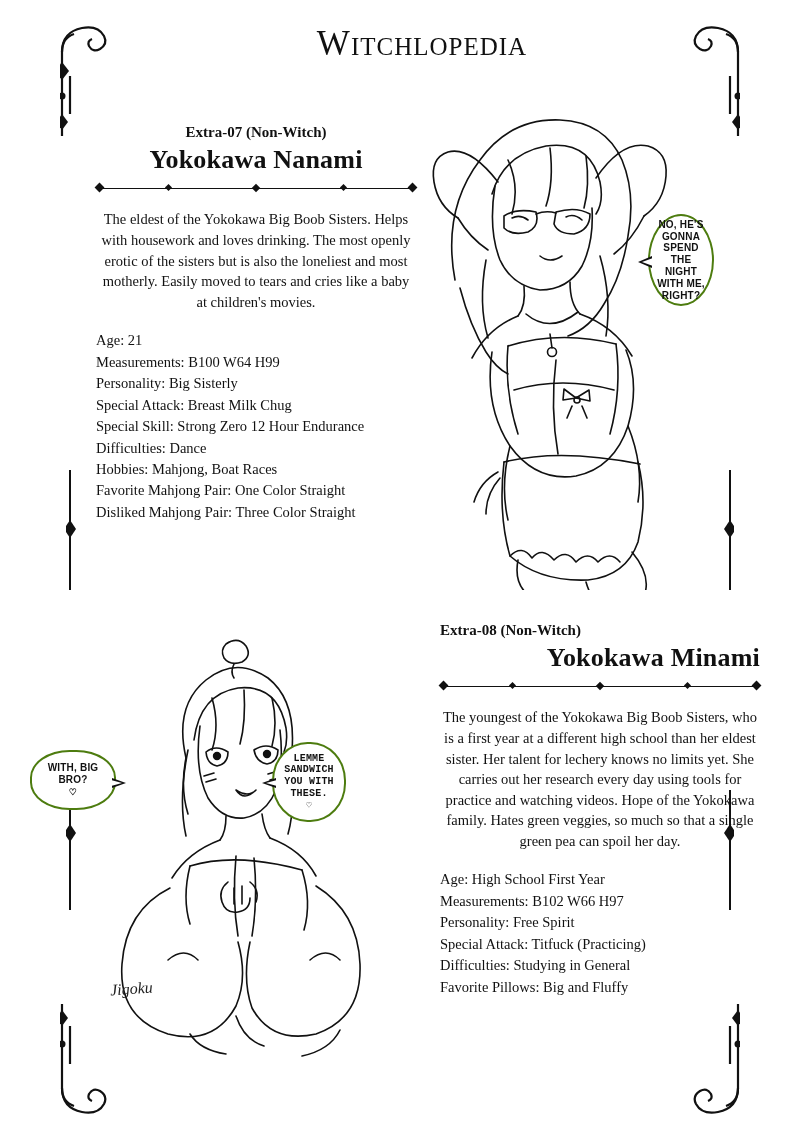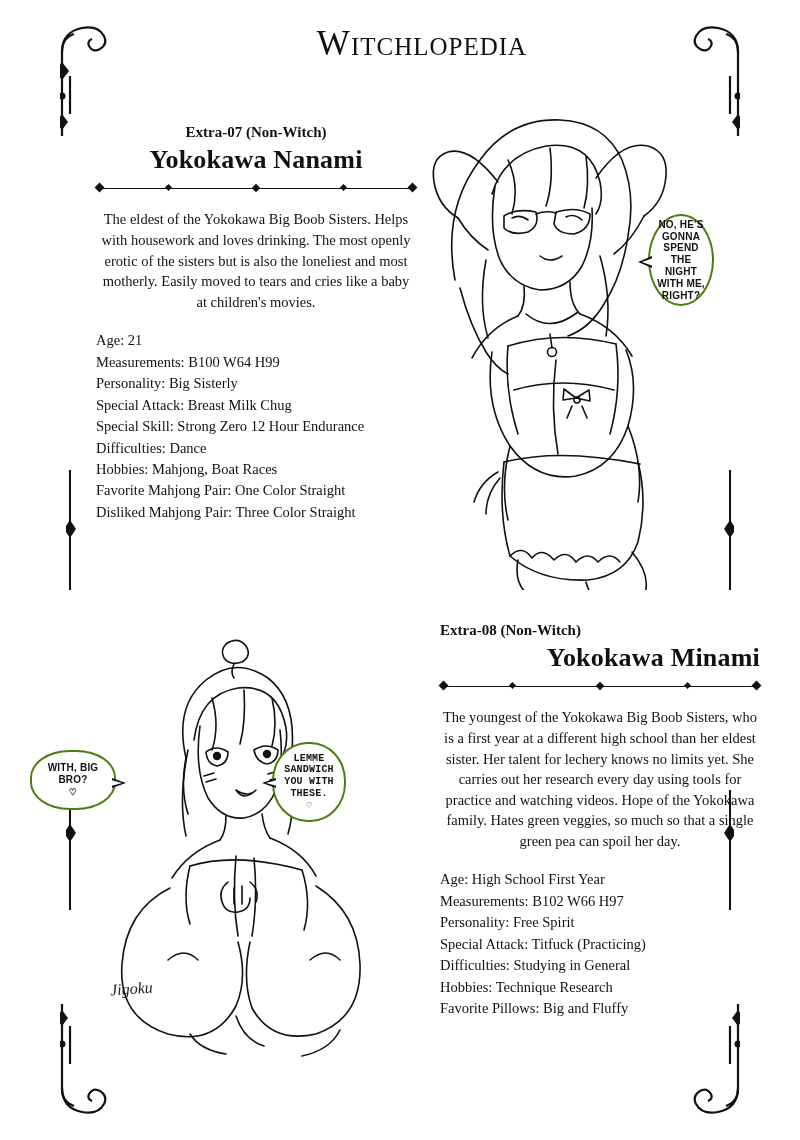--- a/index.html
+++ b/index.html
@@ -393,21 +393,20 @@
       <span class="dia d5"></span>
       <span class="dia d3"></span>
   </div>
   <p class="entry-desc">The youngest of the Yokokawa Big Boob Sisters, who is a first year at a different high school than her eldest sister. Her talent for lechery knows no limits yet. She carries out her research every day using tools for practice and watching videos. Hope of the Yokokawa family. Hates green veggies, so much so that a single green pea can spoil her day.</p>
   <div class="stats">
     <div>Age: High School First Year</div>
     <div>Measurements: B102 W66 H97</div>
     <div>Personality: Free Spirit</div>
     <div>Special Attack: Titfuck (Practicing)</div>
     <div>Difficulties: Studying in General</div>
-    <div>Hobbies: Technique Research</div>
     <div>Favorite Pillows: Big and Fluffy</div>
   </div>
 </div>
 
 <div class="art art-2">
   <svg viewBox="0 0 380 430" width="380" height="430">
     <g fill="none" stroke="#111" stroke-width="1.6" stroke-linecap="round" stroke-linejoin="round">
 
       <path d="M186,14 Q198,6 206,16 Q212,26 202,32 Q190,36 184,28 Q180,20 186,14"></path>
       <path d="M194,34 q-4,8 0,14"></path>

